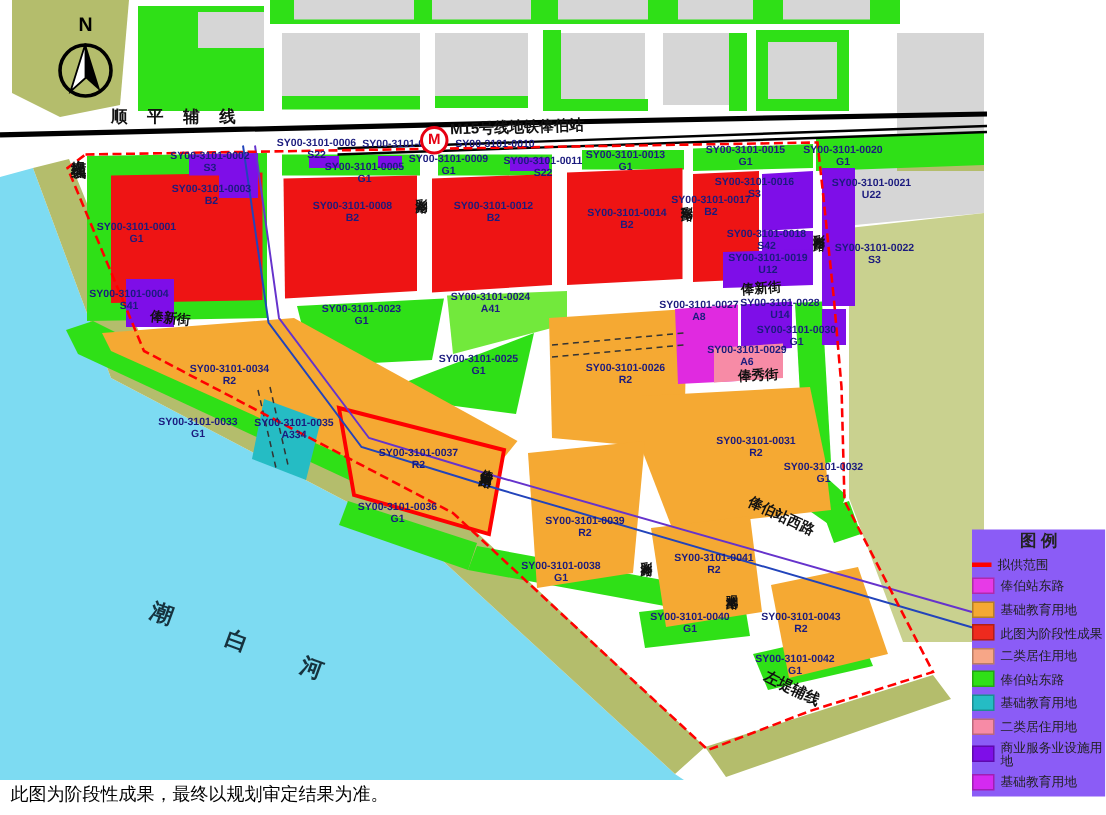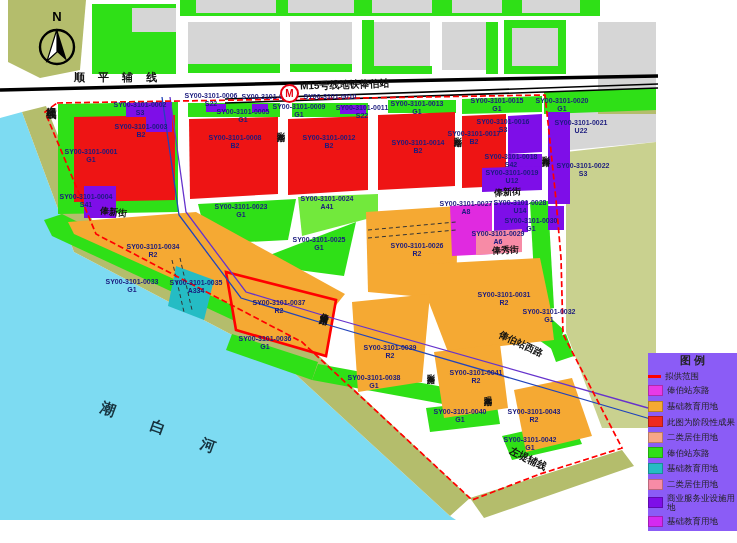--- a/index.html
+++ b/index.html
@@ -364,13 +364,14 @@
     <div class="row">
         <span class="sw" style="background: rgb(126, 14, 232);"></span>
         <span class="lt">商业服务业设施用地</span>
       </div>
     <div class="row">
         <span class="sw" style="background: rgb(212, 42, 240);"></span>
         <span class="lt">基础教育用地</span>
       </div>
   </div>
 
+  <div class="note">此图为阶段性成果，最终以规划审定结果为准。</div>
 </div>
 
 </body></html>

